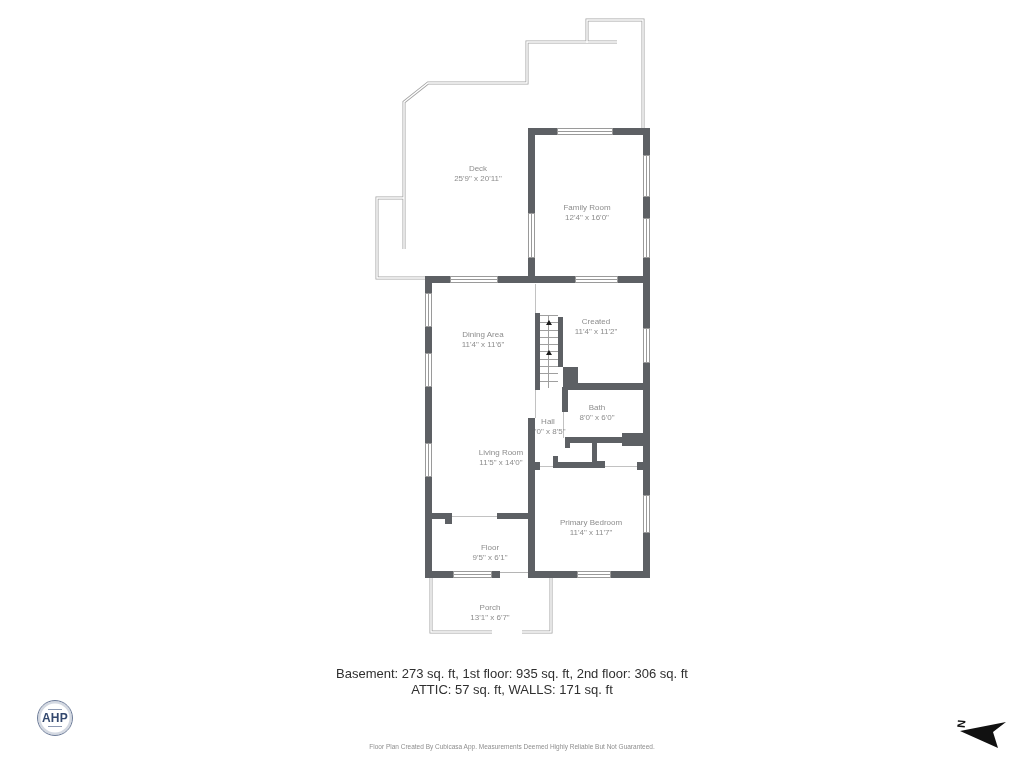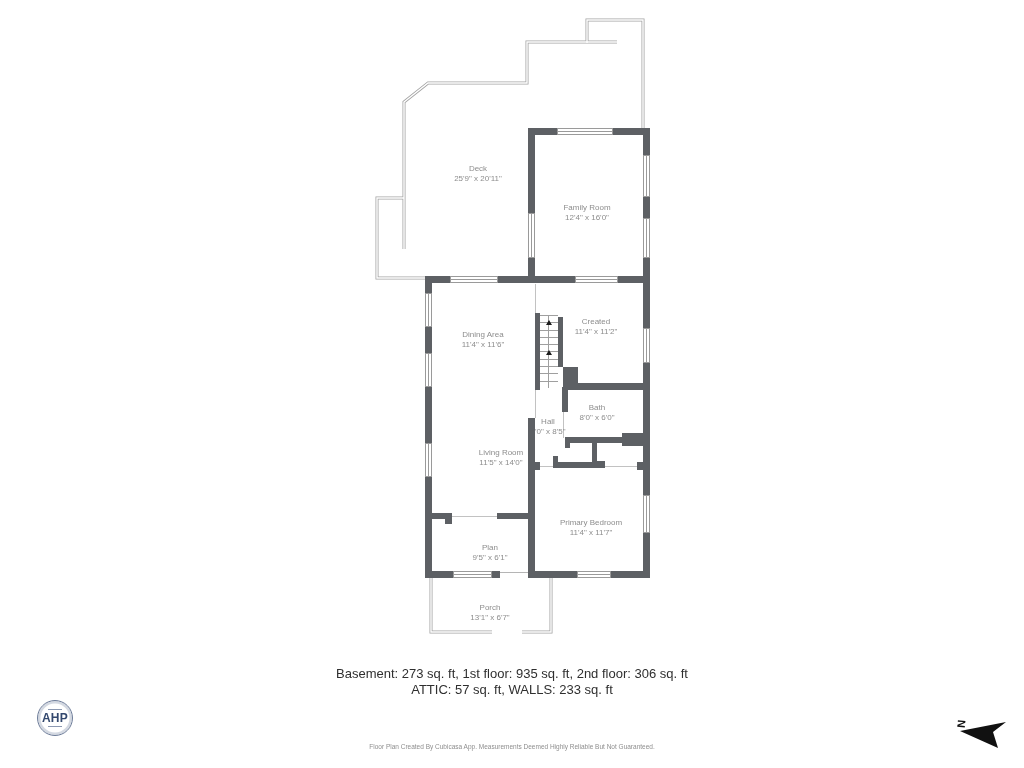--- a/index.html
+++ b/index.html
@@ -86,21 +86,21 @@
   </div>
   <div class="room" style="left:501px;top:458px">
     <div>Living Room</div>
     <div>11'5" x 14'0"</div>
   </div>
   <div class="room" style="left:591px;top:528px">
     <div>Primary Bedroom</div>
     <div>11'4" x 11'7"</div>
   </div>
   <div class="room" style="left:490px;top:553px">
-    <div>Plan</div>
+    <div>Floor</div>
     <div>9'5" x 6'1"</div>
   </div>
   <div class="room" style="left:490px;top:613px">
     <div>Porch</div>
     <div>13'1" x 6'7"</div>
   </div>
 
   <div class="wall" style="left:425px;top:277px;width:7px;height:301px"></div>
   <div class="wall" style="left:425px;top:276px;width:225px;height:7px"></div>
   <div class="wall" style="left:528px;top:128px;width:7px;height:149px"></div>
@@ -144,21 +144,21 @@
   <div class="win win-v" style="left:425px;top:443px;width:7px;height:34px"></div>
   <div class="win win-v" style="left:643px;top:155px;width:7px;height:42px"></div>
   <div class="win win-v" style="left:643px;top:218px;width:7px;height:40px"></div>
   <div class="win win-v" style="left:643px;top:328px;width:7px;height:35px"></div>
   <div class="win win-v" style="left:643px;top:495px;width:7px;height:38px"></div>
   <div class="win win-h" style="left:453px;top:571px;width:39px;height:7px"></div>
   <div class="win win-h" style="left:577px;top:571px;width:34px;height:7px"></div>
 
   <div class="summary">
     <div class="line">Basement: 273 sq. ft, 1st floor: 935 sq. ft, 2nd floor: 306 sq. ft</div>
-    <div class="line">ATTIC: 57 sq. ft, WALLS: 233 sq. ft</div>
+    <div class="line">ATTIC: 57 sq. ft, WALLS: 171 sq. ft</div>
   </div>
 
   <div class="footer-note">Floor Plan Created By Cubicasa App. Measurements Deemed Highly Reliable But Not Guaranteed.</div>
 
   <div class="logo">
     <div class="logo-circle">
       <span class="logo-text">AHP</span>
     </div>
   </div>
 

